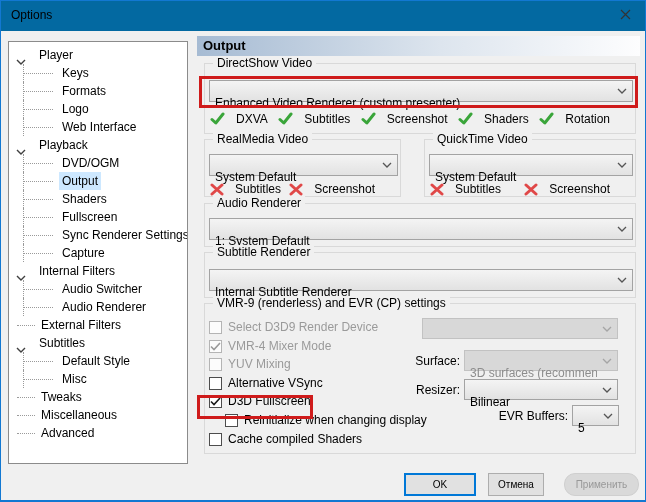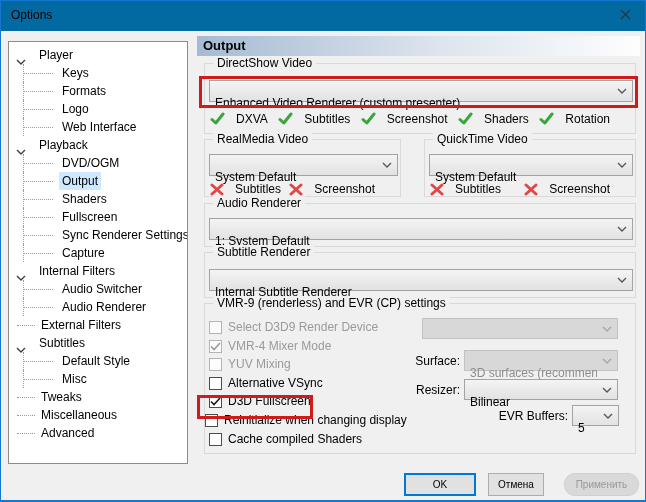--- a/index.html
+++ b/index.html
@@ -364,21 +364,21 @@
             <span class="check-label">Alternative VSync</span>
           </div>
           <div class="check-row" style="left: 4px; top: 89.4px;">
             <span class="checkbox checked">
               <svg width="11" height="9" viewBox="0 0 11 9">
                 <path d="M1 4.5 L4 7.5 L10 1" fill="none" stroke="currentColor" stroke-width="1.6"></path>
               </svg>
             </span>
             <span class="check-label">D3D Fullscreen</span>
           </div>
-          <div class="check-row" style="left: 0; top: 108px;">
+          <div class="check-row" style="left: 20px; top: 108px;">
             <span class="checkbox"></span>
             <span class="check-label">Reinitialize when changing display</span>
           </div>
           <div class="check-row" style="left: 4px; top: 126.6px;">
             <span class="checkbox"></span>
             <span class="check-label">Cache compiled Shaders</span>
           </div>
         </div>
 
       <div class="combo disabled" style="left:217px; top:14px; width:196px; height:21px;">

